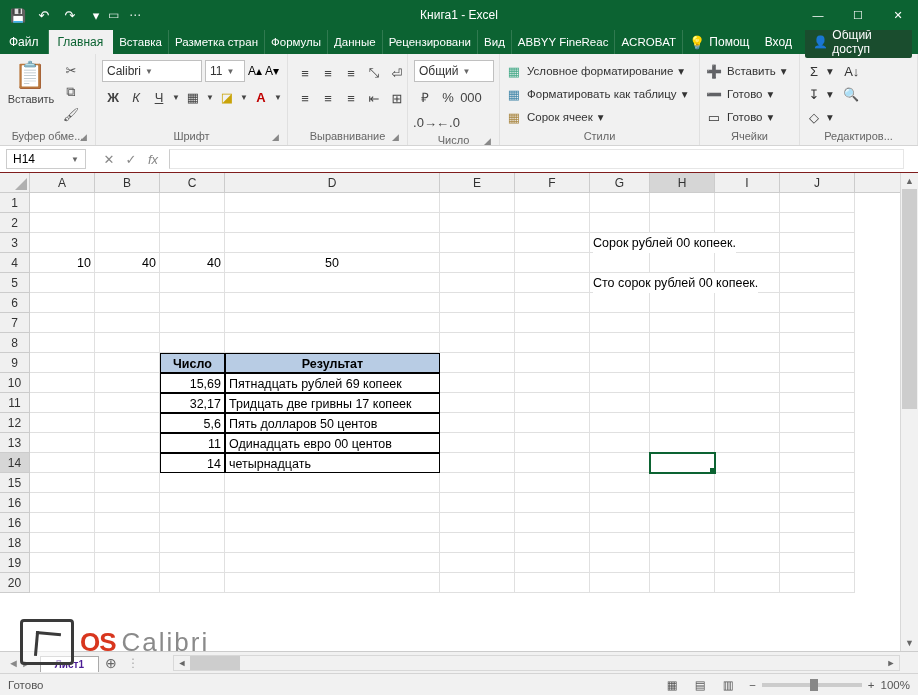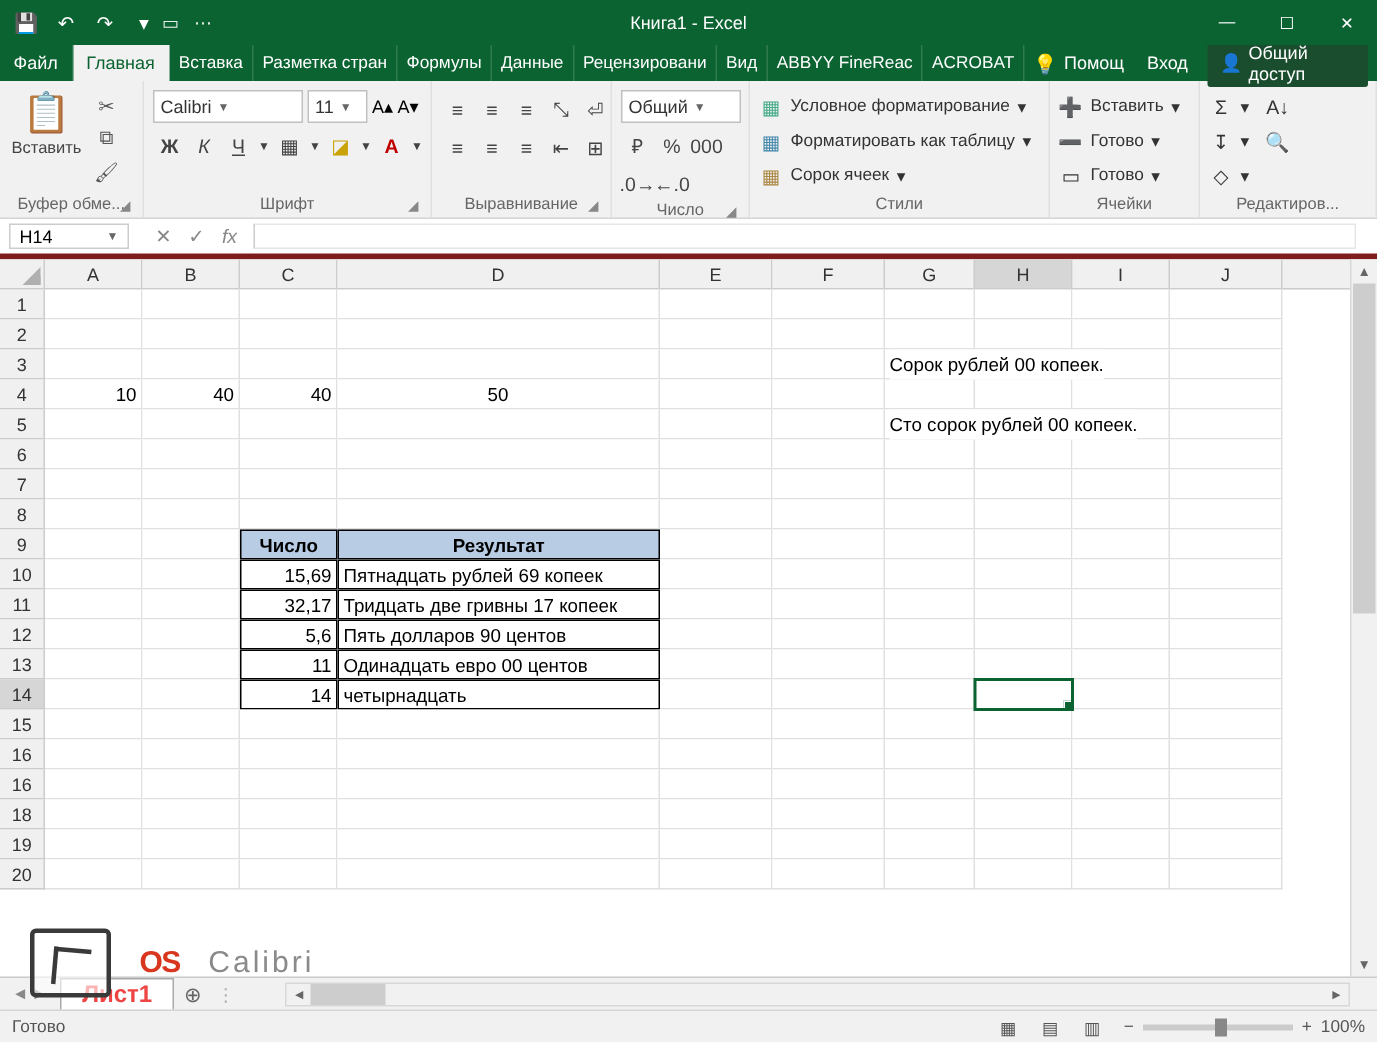--- a/index.html
+++ b/index.html
@@ -38,21 +38,21 @@
 .fontrow{display:flex;gap:3px;align-items:center;}
 .combo{background:#fff;border:1px solid #c0c0c0;height:22px;display:flex;align-items:center;padding:0 4px;font-size:12px;color:#333;}
 .combo .dd{margin-left:4px;font-size:8px;color:#666}
 .iconrow{display:flex;gap:1px;align-items:center;margin-top:3px}
 .iconrow .ib{width:22px;height:20px;display:flex;align-items:center;justify-content:center;font-size:13px;color:#444}
 .styles-col{display:flex;flex-direction:column;gap:1px;font-size:11.5px;color:#333}
 .styles-col .row{display:flex;align-items:center;gap:5px;height:22px;white-space:nowrap}
 .stic{width:16px;height:16px;display:inline-flex;align-items:center;justify-content:center;font-size:13px}
 
 
-.fxbar { height: 27px; border-bottom: 4px solid #7f1d1d; display: flex; align-items: stretch; background:#fff;}
+.fxbar { height: 27px; border-bottom: 1px solid #7f1d1d; display: flex; align-items: stretch; background:#fff;}
 .namebox{width:80px;border:1px solid #ccc;margin:3px 3px 3px 6px;display:flex;align-items:center;padding:0 6px;font-size:12px;background:#fff}
 .namebox .dd{margin-left:auto;font-size:8px;color:#666}
 .fxbtns{display:flex;align-items:center;gap:2px;margin:3px 0 3px 10px;color:#888}
 .fxbtns span{width:20px;text-align:center;font-size:13px}
 .fxinput{flex:1;border:1px solid #e6e6e6;border-left:1px solid #ccc;margin:3px 14px 3px 6px;background:#fff}
 
 
 .gridwrap{position:absolute;top:173px;left:0;right:0;bottom:44px;overflow:hidden;background:#fff}
 .colheads{display:flex;height:20px;border-bottom:1px solid #ccc;background:#f0f0f0;position:relative}
 .corner{width:30px;border-right:1px solid #ccc;background:#f0f0f0;position:relative}
@@ -73,42 +73,42 @@
 .overflow{position:relative;overflow:visible}
 .overflow span{position:absolute;left:3px;white-space:nowrap;background:#fff;z-index:1}
 
 
 .wA{width:65px}.wB{width:65px}.wC{width:65px}.wD{width:215px}.wE{width:75px}.wF{width:75px}.wG{width:60px}.wH{width:65px}.wI{width:65px}.wJ{width:75px}
 
 
 .sheettabs{position:absolute;bottom:22px;left:0;right:0;height:22px;background:#f1f1f1;border-top:1px solid #ccc;display:flex;align-items:center}
 .navbtns{display:flex;gap:2px;margin:0 8px;color:#888}
 .navbtns span{font-size:11px}
-.stab{background:#fff;border:1px solid #aaa;border-bottom:none;padding:2px 14px;font-size:16px;color:#ef4444;position:relative;top:1px;font-weight:bold}
+.stab{background:#fff;border:1px solid #aaa;border-bottom:none;padding:2px 14px;font-size:10px;color:#4c1d95;position:relative;top:1px;font-weight:bold}
 .addsheet{width:24px;text-align:center;color:#666;font-size:14px}
 .hscroll{flex:1;margin:0 18px 0 30px;height:16px;background:#f1f1f1;border:1px solid #d8d8d8;position:relative;display:flex;align-items:center}
 .hscroll .tr{width:16px;text-align:center;font-size:9px;color:#666}
 .hscroll .thumb{position:absolute;left:16px;width:50px;height:14px;background:#cdcdcd;top:0}
 
 
 .status{position:absolute;bottom:0;left:0;right:0;height:22px;background:#f1f1f1;border-top:1px solid #d4d4d4;display:flex;align-items:center;font-size:11.5px;color:#555;padding:0 8px}
 .status .views{margin-left:auto;display:flex;gap:6px;align-items:center}
 .status .views .vb{width:22px;height:18px;display:flex;align-items:center;justify-content:center;border:1px solid transparent}
 .status .zoom{display:flex;align-items:center;gap:6px;margin-left:10px}
 .slider{width:100px;height:4px;background:#ccc;position:relative}
 .slider .th{position:absolute;left:48px;top:-4px;width:8px;height:12px;background:#888}
 
 
 .vscroll{position:absolute;top:173px;right:0;bottom:44px;width:18px;background:#f1f1f1;border-left:1px solid #d8d8d8;display:flex;flex-direction:column;align-items:center}
 .vscroll .ar{height:16px;font-size:9px;color:#666;display:flex;align-items:center}
 .vscroll .track{flex:1;position:relative;width:100%}
 .vscroll .thumb{position:absolute;top:0;left:1px;right:1px;height:220px;background:#cdcdcd}
 
 
-.watermark{position:absolute;left:20px;bottom:30px;z-index:50;display:flex;align-items:center;gap:19px;font-size:20px;font-weight:300}
+.watermark{position:absolute;left:20px;bottom:30px;z-index:50;display:flex;align-items:center;gap:6px;font-size:26px;font-weight:300}
 .watermark .sq{width:54px;height:46px;border:3px solid #3a3a3a;border-radius:4px;position:relative;display:flex;align-items:center;justify-content:center;background:rgba(255,255,255,.6)}
 .watermark .sq::after{content:"";position:absolute;left:12px;top:10px;width:22px;height:22px;border-left:3px solid #3a3a3a;border-top:3px solid #3a3a3a;transform:rotate(5deg)}
 .watermark .os{color:#d8361e;font-weight:bold;letter-spacing:-1px}
 .watermark .helper{color:#8a8a8a;letter-spacing:2px}
 </style>
 </head>
 <body>
 
 <div class="titlebar">
   <div class="qat">
@@ -454,21 +454,21 @@
         <div class="cell wG"></div>
         <div class="cell wH"></div>
         <div class="cell wI"></div>
         <div class="cell wJ"></div>
       </div>
       <div class="row">
         <div class="rh">12</div>
         <div class="cell wA"></div>
         <div class="cell wB"></div>
         <div class="cell wC bd r">5,6</div>
-        <div class="cell wD bd">Пять долларов 90 центов</div>
+        <div class="cell wD bd">Пять долларов 50 центов</div>
         <div class="cell wE"></div>
         <div class="cell wF"></div>
         <div class="cell wG"></div>
         <div class="cell wH"></div>
         <div class="cell wI"></div>
         <div class="cell wJ"></div>
       </div>
       <div class="row">
         <div class="rh">13</div>
         <div class="cell wA"></div>

